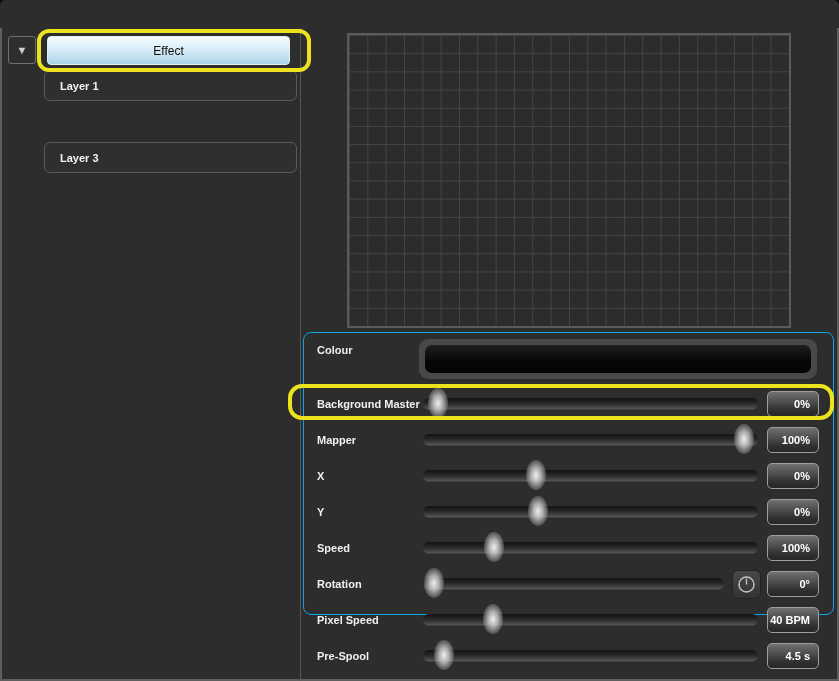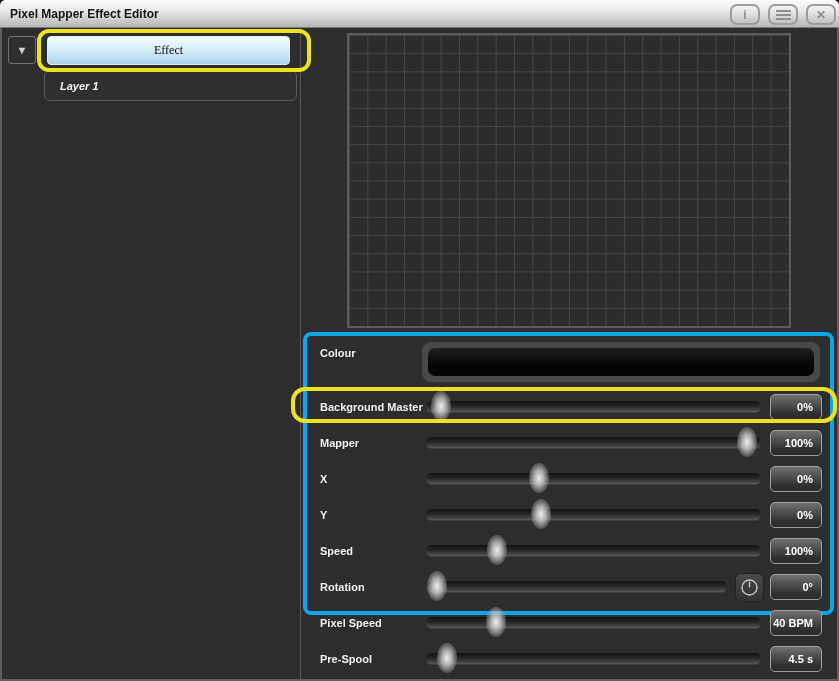--- a/index.html
+++ b/index.html
@@ -52,44 +52,44 @@
   .effect-ring {
     position:absolute; left:37px; top:29px; width:274px; height:43px;
     border:4px solid #ece21e; border-radius:12px; pointer-events:none; z-index:5;
   }
   .effect-btn {
     position:absolute; left:47px; top:36px; width:243px; height:29px;
     background:linear-gradient(180deg,#f5fbfe 0%,#dcf0fa 40%,#b9dbee 85%,#a9d1e7 100%);
     border:1px solid #e4ecf1; border-radius:4px;
     font-size:12px; color:#0d0d0d; cursor:pointer;
     display:flex; align-items:center; justify-content:center;
-    font-family:Liberation Serif, serif;
+    font-family:Liberation Sans, sans-serif;
   }
   .layer-btn {
     position:absolute; left:44px; width:253px; height:31px;
     background:#2f2f2f; border:1px solid #5a5a5a; border-radius:6px;
     color:#f2f2f2; font-weight:bold; font-size:11px; text-align:left;
-    padding-left:15px; cursor:pointer; font-family:"Liberation Sans", sans-serif;font-style:italic;
+    padding-left:15px; cursor:pointer; font-family:"Liberation Sans", sans-serif;
   }
 
   
   .grid-preview {
     position:absolute; left:347px; top:33px; width:444px; height:295px;
     background-color:#2c2c2c;
     border:2px solid #5a5a5a;
     background-image:
       linear-gradient(90deg,#454545 1px,transparent 1px),
       linear-gradient(180deg,#454545 1px,transparent 1px);
     background-size:18.4px 100%, 100% 18.4px;
   }
 
   
   .controls-panel {
     position:absolute; left:303px; top:332px; width:531px; height:283px;
-    border:4px solid #0ea5e9; border-radius:8px; background:#2d2d2d;
+    border:1px solid #0ea5e9; border-radius:8px; background:#2d2d2d;
   }
   .ctl-label {
     position:absolute; left:13px; color:#f0f0f0; font-weight:bold; font-size:11px;
     white-space:nowrap;
   }
   .colour-swatch-outer {
     position:absolute; left:115px; top:6px; width:398px; height:40px;
     background:#484848; border-radius:9px; cursor:pointer;
   }
   .colour-swatch-inner {
@@ -131,46 +131,33 @@
   .bg-opacity-ring {
     position:absolute; left:-16px; top:51px; width:546px; height:36px;
     border:4px solid #ece21e; border-radius:14px; pointer-events:none; z-index:5;
   }
 </style>
 </head>
 <body>
 
 <div class="window">
 
-  <div class="titlebar">
-    <span class="title">Pixel Mapper Effect Editor</span>
-    <div class="tb-buttons">
-      <button class="tb-btn">
-        <span>i</span>
-      </button>
-      <button class="tb-btn">
-        <span class="menu-lines"></span>
-      </button>
-      <button class="tb-btn">
-        <span>✕</span>
-      </button>
-    </div>
-  </div>
 
   <div class="content"></div>
   <div class="v-divider"></div>
 
   <button class="dropdown-btn">
     <span>▼</span>
   </button>
 
   <div class="effect-ring"></div>
   <button class="effect-btn">Effect</button>
 
   <button class="layer-btn" style="top:70px">Layer 1</button>
+  <button class="layer-btn" style="top:142px">Layer 3</button>
 
   <div class="grid-preview" style="background-size: 18.3333px 100%, 100% 18.1875px;"></div>
 
   <div class="controls-panel">
 
     <div>
       <span class="ctl-label" style="top:11px">Colour</span>
       <div class="colour-swatch-outer">
         <div class="colour-swatch-inner" style="background: linear-gradient(rgb(31, 31, 31) 0%, rgb(5, 5, 5) 60%);"></div>
       </div>

